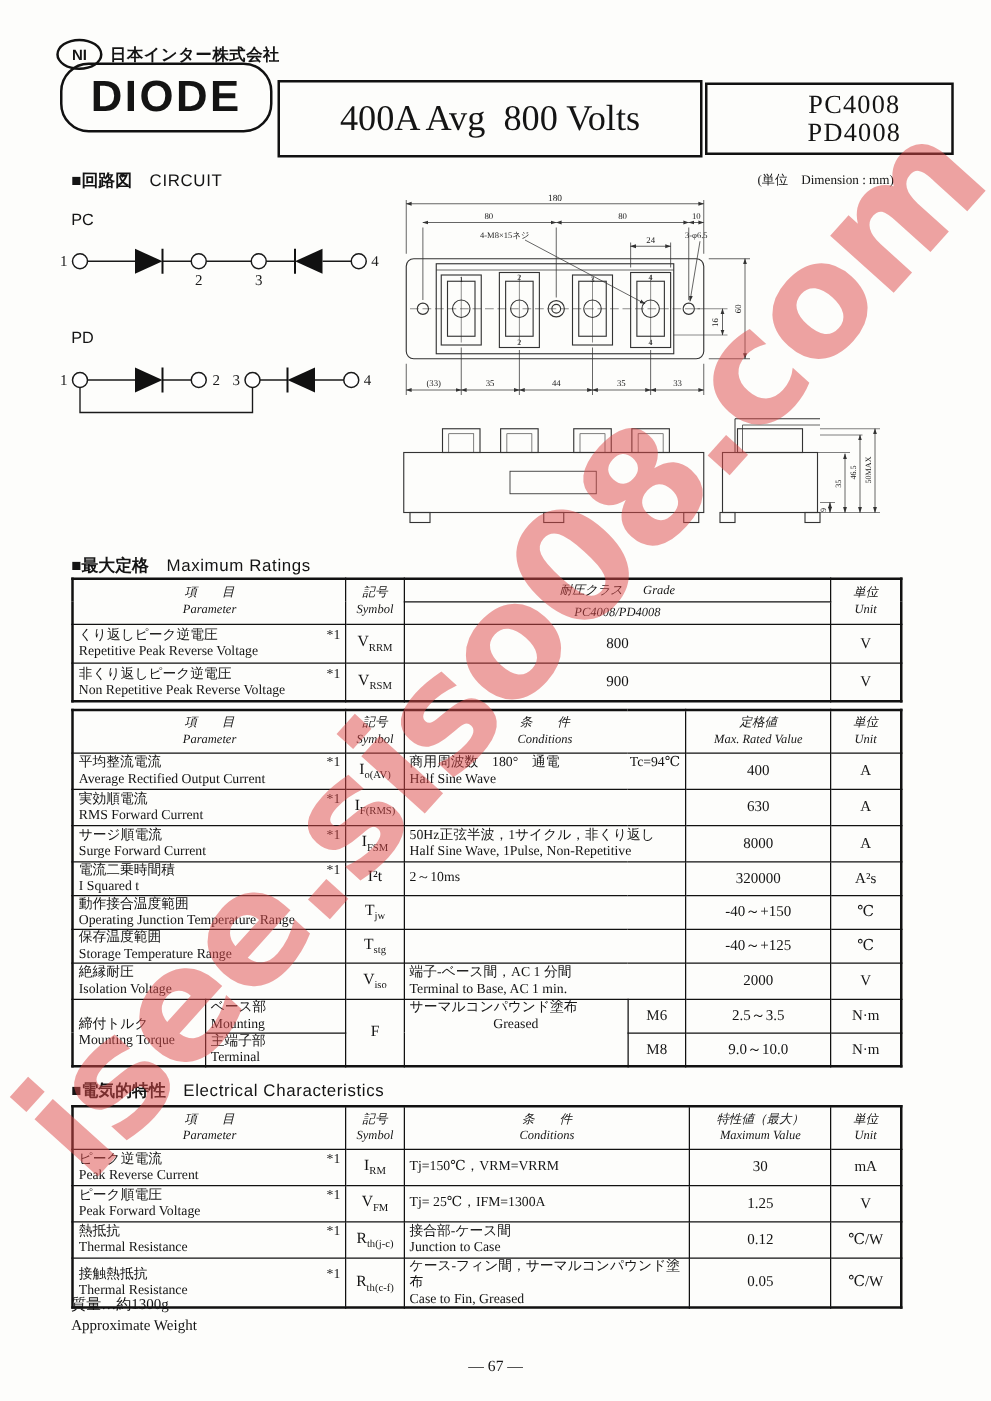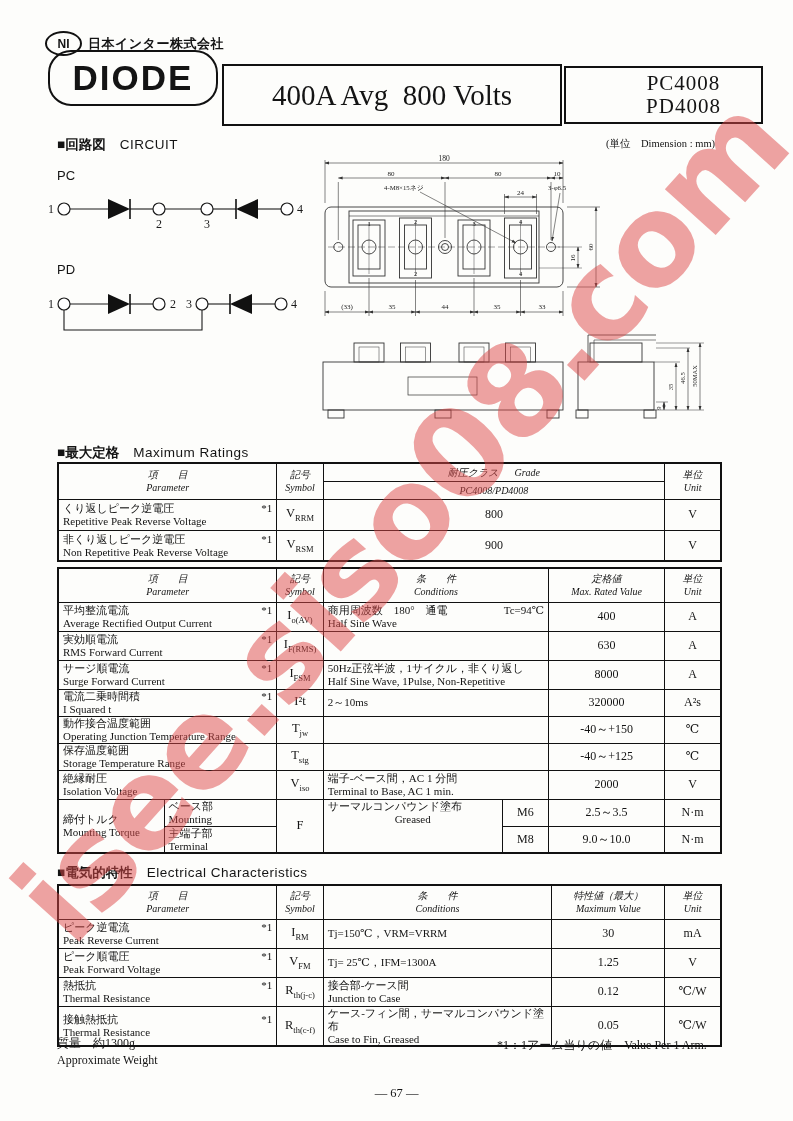--- a/index.html
+++ b/index.html
@@ -620,16 +620,15 @@
         <td class="ctr">℃/W</td>
       </tr>
     </tbody>
       </table>
   </div>
 
   <div class="foot" style="left:57px;top:1035px;">
     <div>質量…約1300g</div>
     <div>Approximate Weight</div>
   </div>
-  <div class="foot" style="left:497px;top:1037px;">*1：1アーム当りの値　Value Per 1 Arm.</div>
   <div class="pagenum">— 67 —</div>
 
 </div>
 
 </body></html>

